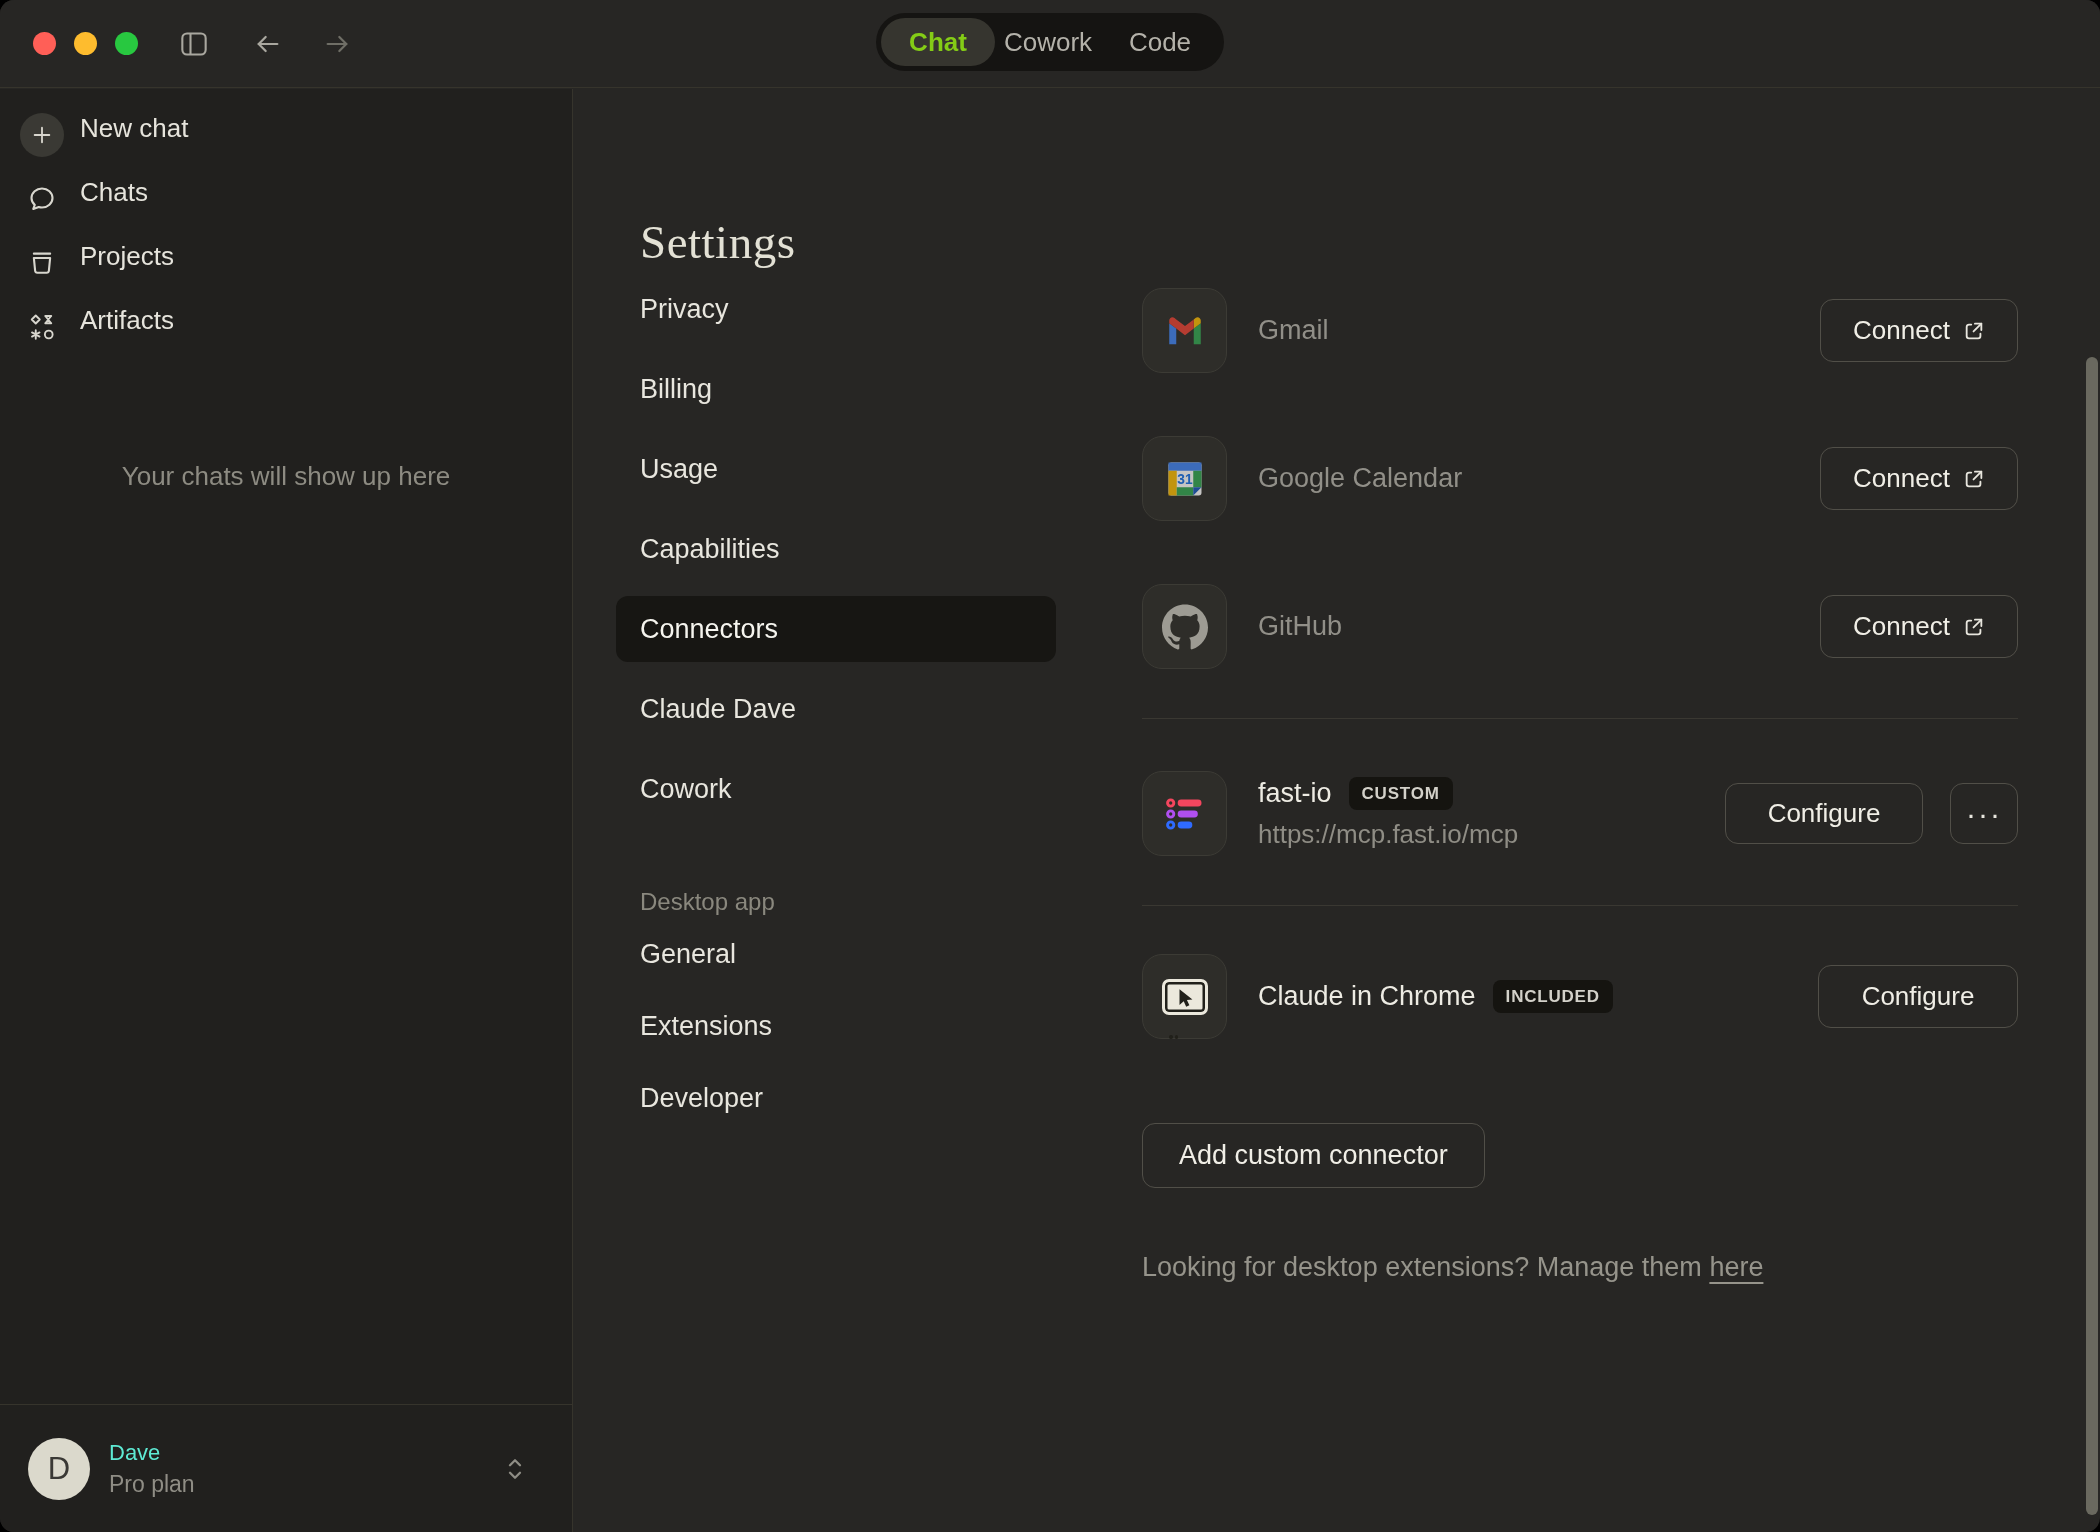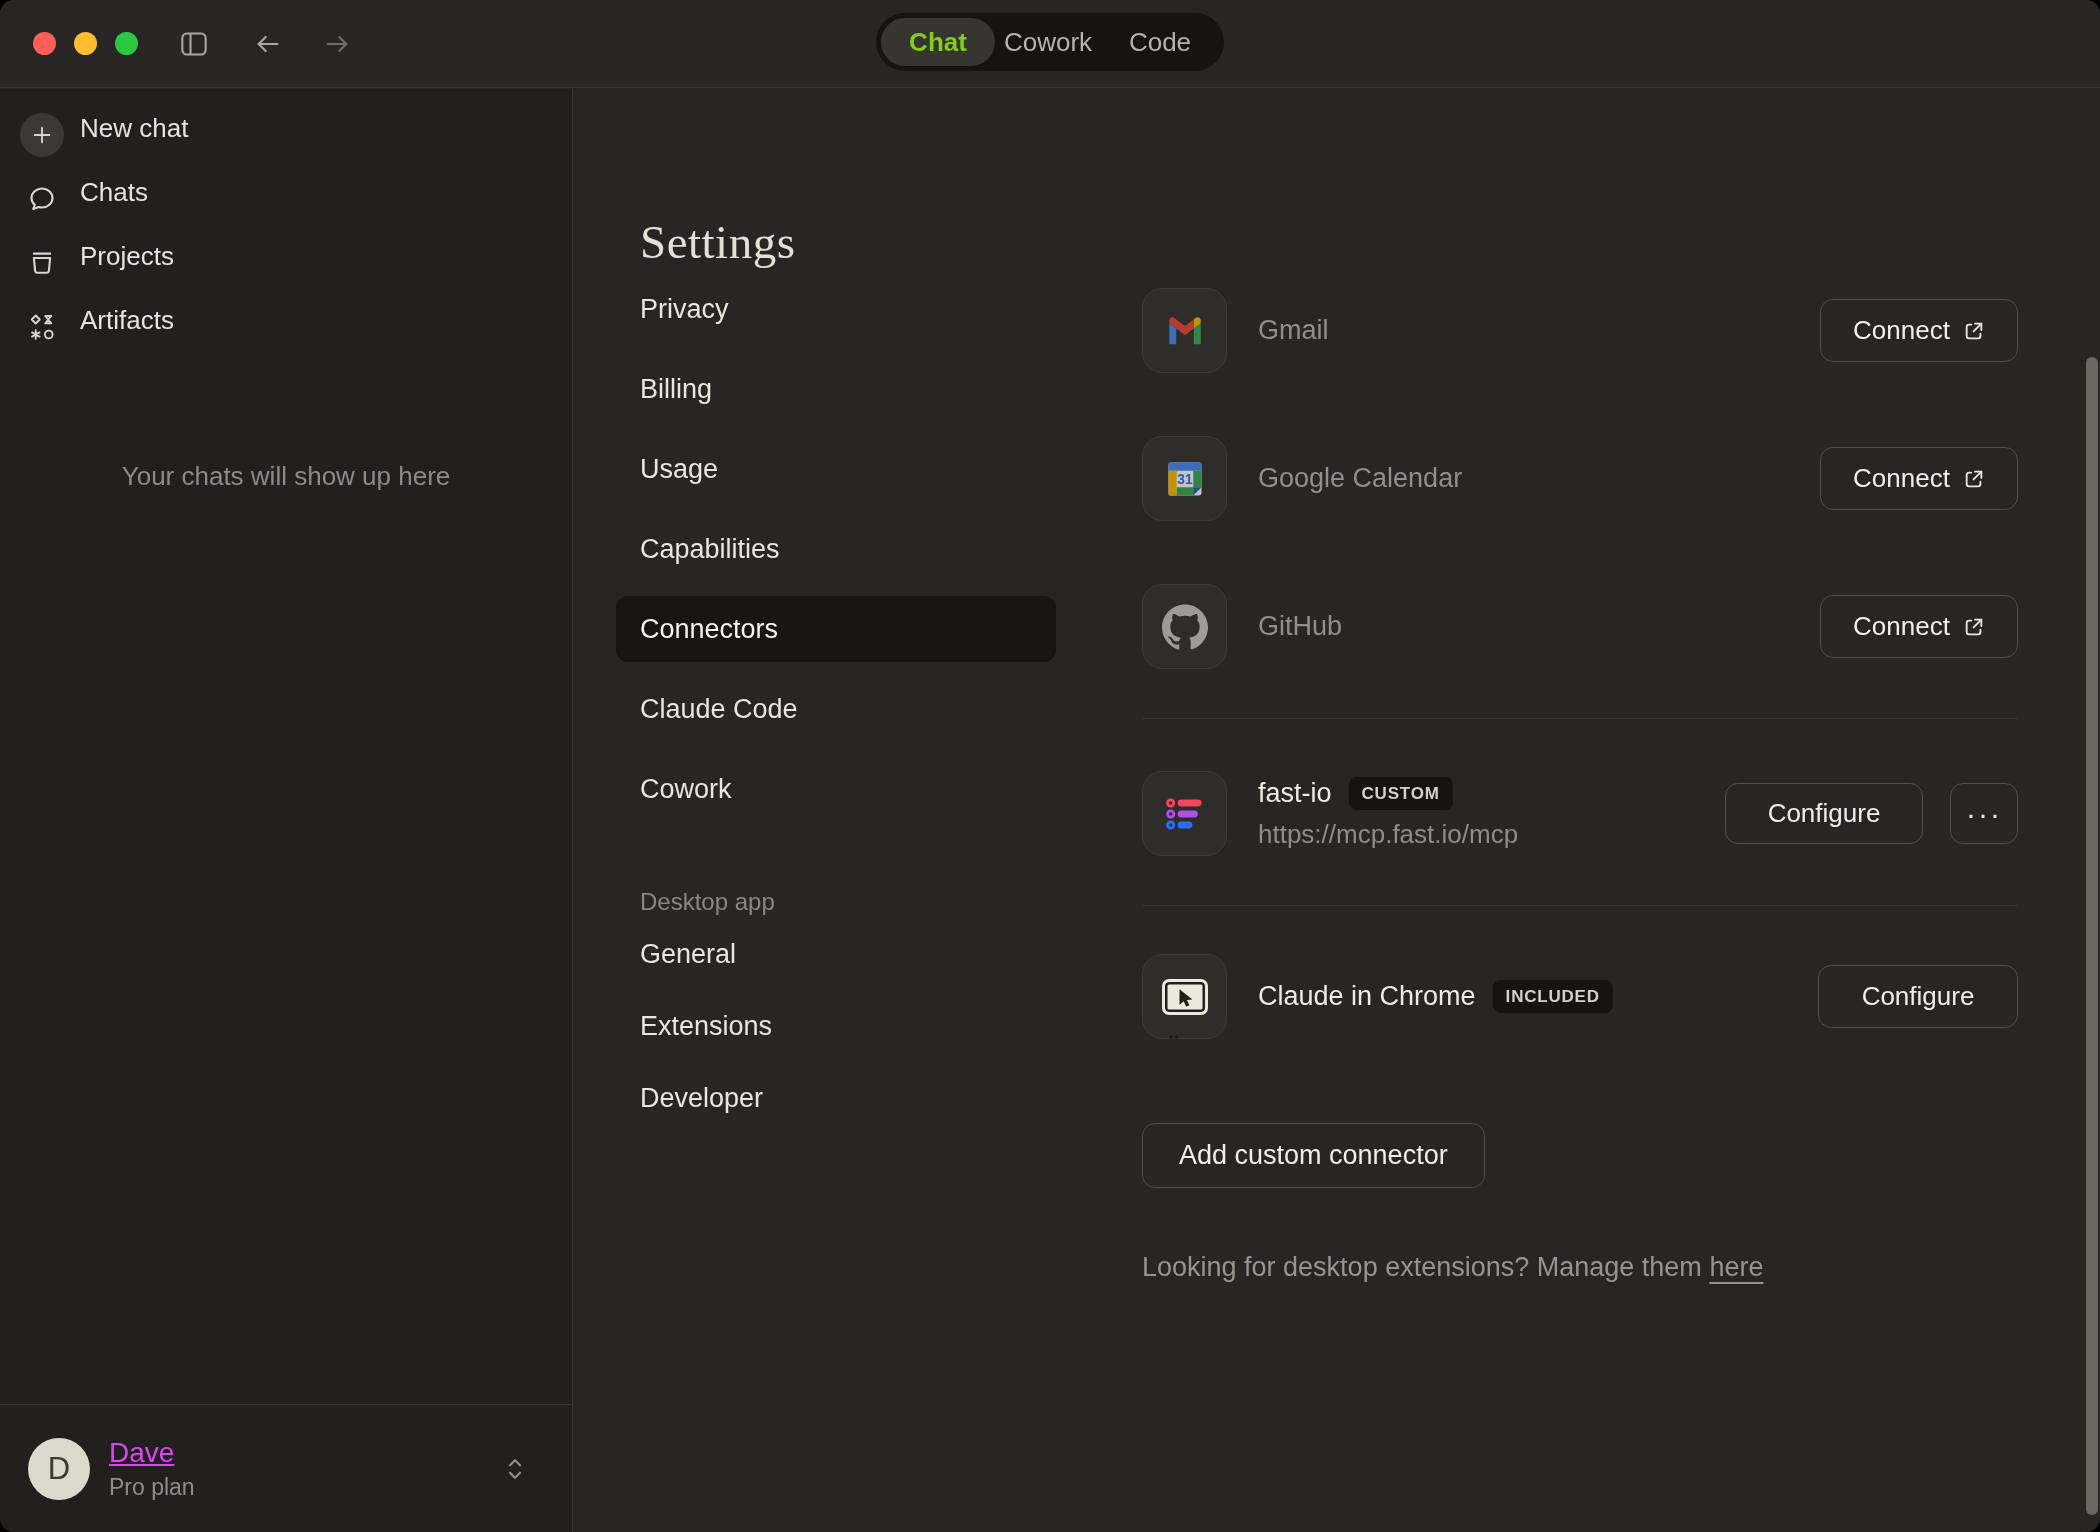--- a/index.html
+++ b/index.html
@@ -26,21 +26,21 @@
   .sidebar{position:absolute;top:89px;left:0;bottom:0;width:573px;background:#21201e;border-right:1px solid #36342c;box-sizing:border-box;}
   .snav{padding-top:24px;}
   .sitem{height:64px;display:flex;padding-left:20px;font-size:26px;color:#e6e4dc;}
   .sitem .ibox{width:44px;height:44px;display:flex;align-items:center;justify-content:center;flex:0 0 44px;}
   .sitem .lbl{margin-left:16px;}
   .plus-circle{width:44px;height:44px;border-radius:50%;background:#3a3934;display:flex;align-items:center;justify-content:center;}
   .empty{position:absolute;top:372px;left:0;width:100%;text-align:center;font-size:26px;color:#8d8b82;}
   .userarea{position:absolute;left:0;right:0;bottom:0;height:128px;border-top:1px solid #36342c;display:flex;align-items:center;padding:0 28px;box-sizing:border-box;}
   .avatar{width:62px;height:62px;border-radius:50%;background:#dbd9cc;color:#3a3935;display:flex;align-items:center;justify-content:center;font-size:31px;font-weight:500;}
   .uinfo{margin-left:19px;line-height:1;}
-  .uname{font-size:28px;color:#d946ef;font-weight:500;text-decoration:underline;}
+  .uname{font-size:22px;color:#5eead4;font-weight:500;}
   .uplan{font-size:23px;color:#8f8d85;margin-top:9px;}
   .uchev{margin-left:auto;margin-right:18px;display:flex;align-items:center;}
 
   
   .main{position:absolute;left:574px;top:89px;right:0;bottom:0;}
   .title{position:absolute;left:66px;top:126px;font-family:"Liberation Serif",serif;font-size:47px;color:#e3e1d5;font-weight:500;letter-spacing:.5px;}
 
   .setnav{position:absolute;left:42px;top:187px;width:440px;}
   .navitem{height:66px;margin-bottom:14px;display:flex;align-items:center;padding-left:24px;border-radius:12px;font-size:27px;color:#e8e6de;box-sizing:border-box;}
   .navitem.selected{background:#171613;color:#f5f4ee;}
@@ -197,21 +197,21 @@
       <div class="navitem">
           <span>Usage</span>
         </div>
       <div class="navitem">
           <span>Capabilities</span>
         </div>
       <div class="navitem selected">
           <span>Connectors</span>
         </div>
       <div class="navitem">
-          <span>Claude Code</span>
+          <span>Claude Dave</span>
         </div>
       <div class="navitem">
           <span>Cowork</span>
         </div>
       <div class="navsection">Desktop app</div>
       <div class="navitem small">
           <span>General</span>
         </div>
       <div class="navitem small">
           <span>Extensions</span>

